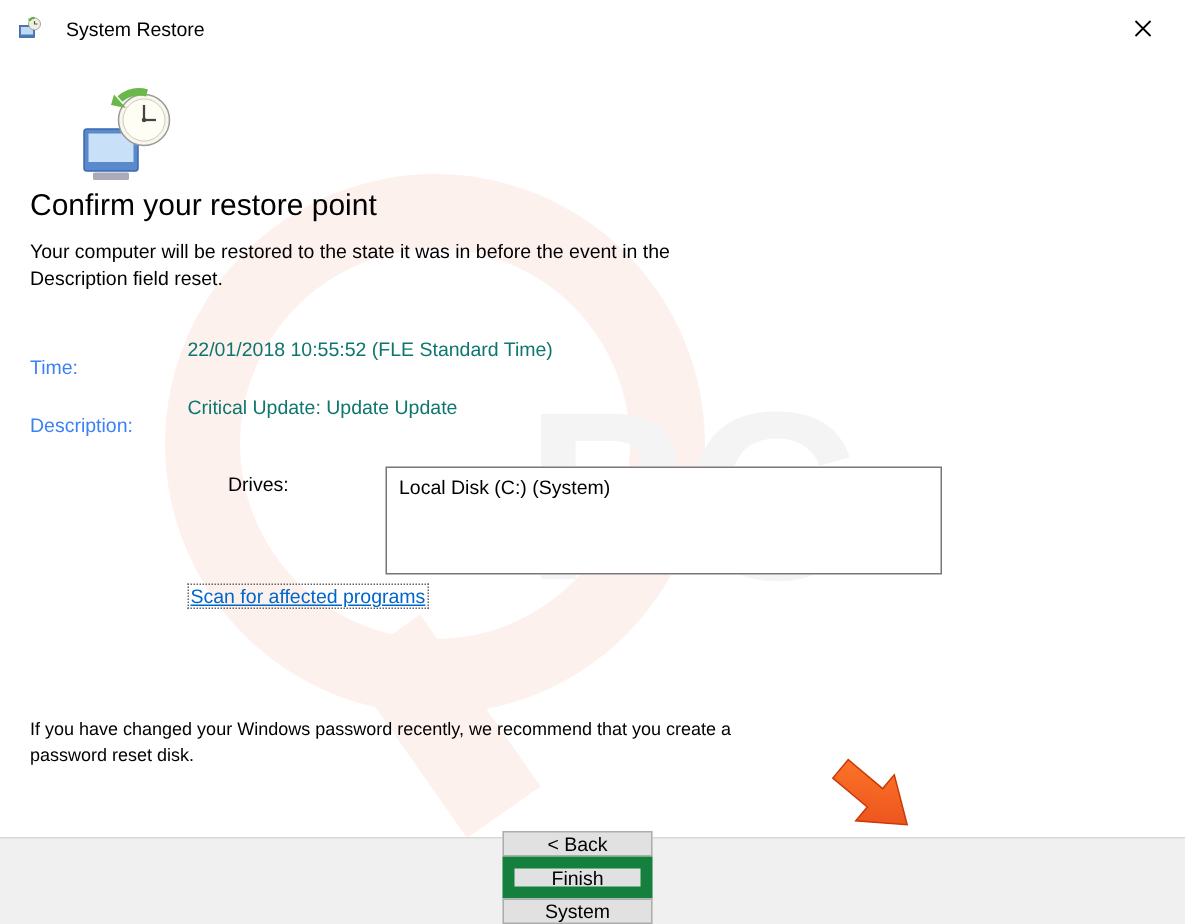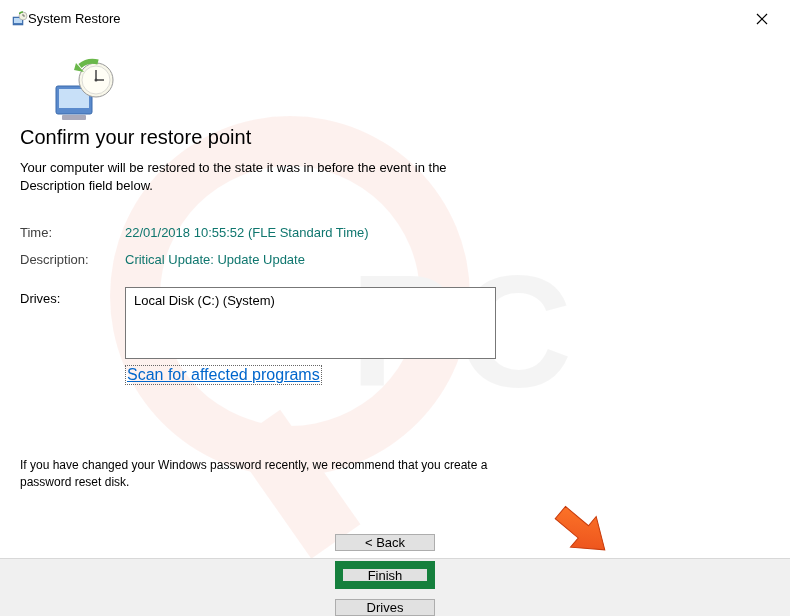--- a/index.html
+++ b/index.html
@@ -23,21 +23,22 @@
     .titlebar {
       height: 38px;
       display: flex;
       align-items: center;
       padding: 0 8px 0 12px;
       background: #ffffff;
       justify-content: space-between;
     }
     .titlebar-left {
       display: flex;
-      gap: 0;
+      align-items: center;
+      gap: 16px;
     }
     .titlebar-icon {
       width: 16px;
       height: 16px;
       display: inline-flex;
       align-items: center;
       justify-content: center;
     }
     .titlebar-title {
       font-size: 13px;
@@ -87,46 +88,48 @@
       line-height: 1.4;
       max-width: 480px;
     }
     .info-row {
       display: flex;
       margin-bottom: 12px;
       font-size: 13px;
     }
     .info-label {
       width: 105px;
-      color: #404040;
+      color: #3b82f6;
+      margin-top: 12px;
     }
     .info-value {
       color: #0f766e;
     }
     .drives-row {
       display: flex;
       margin-top: 20px;
+      justify-content: center;
     }
     .drives-label {
       width: 105px;
       font-size: 13px;
       padding-top: 4px;
     }
     .drives-box {
       width: 371px;
       height: 72px;
       border: 1px solid #777;
       padding: 5px 8px;
       font-size: 13px;
       background: #fff;
     }
     .scan-link {
       color: #0066cc;
       text-decoration: underline;
-      font-size: 16px;
+      font-size: 13px;
       margin-left: 105px;
       margin-top: 6px;
       display: inline-block;
       border: 1px dotted #666;
       padding: 0 1px;
       cursor: pointer;
     }
     .warning-section {
       margin-top: 72px;
     }
@@ -137,21 +140,21 @@
       max-width: 490px;
     }
     .button-bar {
       height: 58px;
       background: #f0f0f0;
       border-top: 1px solid #d8d8d8;
       display: flex;
       align-items: center;
       justify-content: flex-end;
       padding-right: 20px;
-      gap: 10px;
+      gap: 0;
     }
     .btn {
       min-width: 100px;
       height: 28px;
       background: #e1e1e1;
       border: 1px solid #adadad;
       font-size: 13px;
       color: #000;
       cursor: default;
       display: flex;
@@ -233,21 +236,21 @@
           <line x1="46" y1="22" x2="54" y2="22" stroke="#444" stroke-width="1.5"></line>
           <circle cx="46" cy="22" r="1.5" fill="#444"></circle>
           <path d="M 30 8 A 20 20 0 0 1 48 4" stroke="#6ab84a" stroke-width="5" fill="none"></path>
           <polygon points="26,5 34,14 24,12" fill="#6ab84a"></polygon>
         </svg>
       </div>
     </div>
 
     <div class="main">
       <div class="heading">Confirm your restore point</div>
-      <div class="subtext">Your computer will be restored to the state it was in before the event in the Description field below.</div>
+      <div class="subtext">Your computer will be restored to the state it was in before the event in the Description field reset.</div>
 
       <div class="info-row">
         <div class="info-label">Time:</div>
         <div class="info-value">22/01/2018 10:55:52 (FLE Standard Time)</div>
       </div>
 
       <div class="info-row">
         <div class="info-label">Description:</div>
         <div class="info-value">Critical Update: Update Update</div>
       </div>
@@ -263,21 +266,21 @@
 
       <div class="warning-section">
         <div class="warning-text">If you have changed your Windows password recently, we recommend that you create a password reset disk.</div>
       </div>
     </div>
   </div>
 
   <div class="button-bar">
     <button class="btn">&lt; Back</button>
     <button class="btn default">Finish</button>
-    <button class="btn">Drives</button>
+    <button class="btn">System</button>
   </div>
 
   <div class="arrow">
     <svg width="90" height="90" viewBox="0 0 90 90">
       <defs>
         <linearGradient id="ag" x1="0" y1="0" x2="1" y2="1">
           <stop offset="0" stop-color="#ff7a2a"></stop>
           <stop offset="1" stop-color="#e84a1a"></stop>
         </linearGradient>
       </defs>

